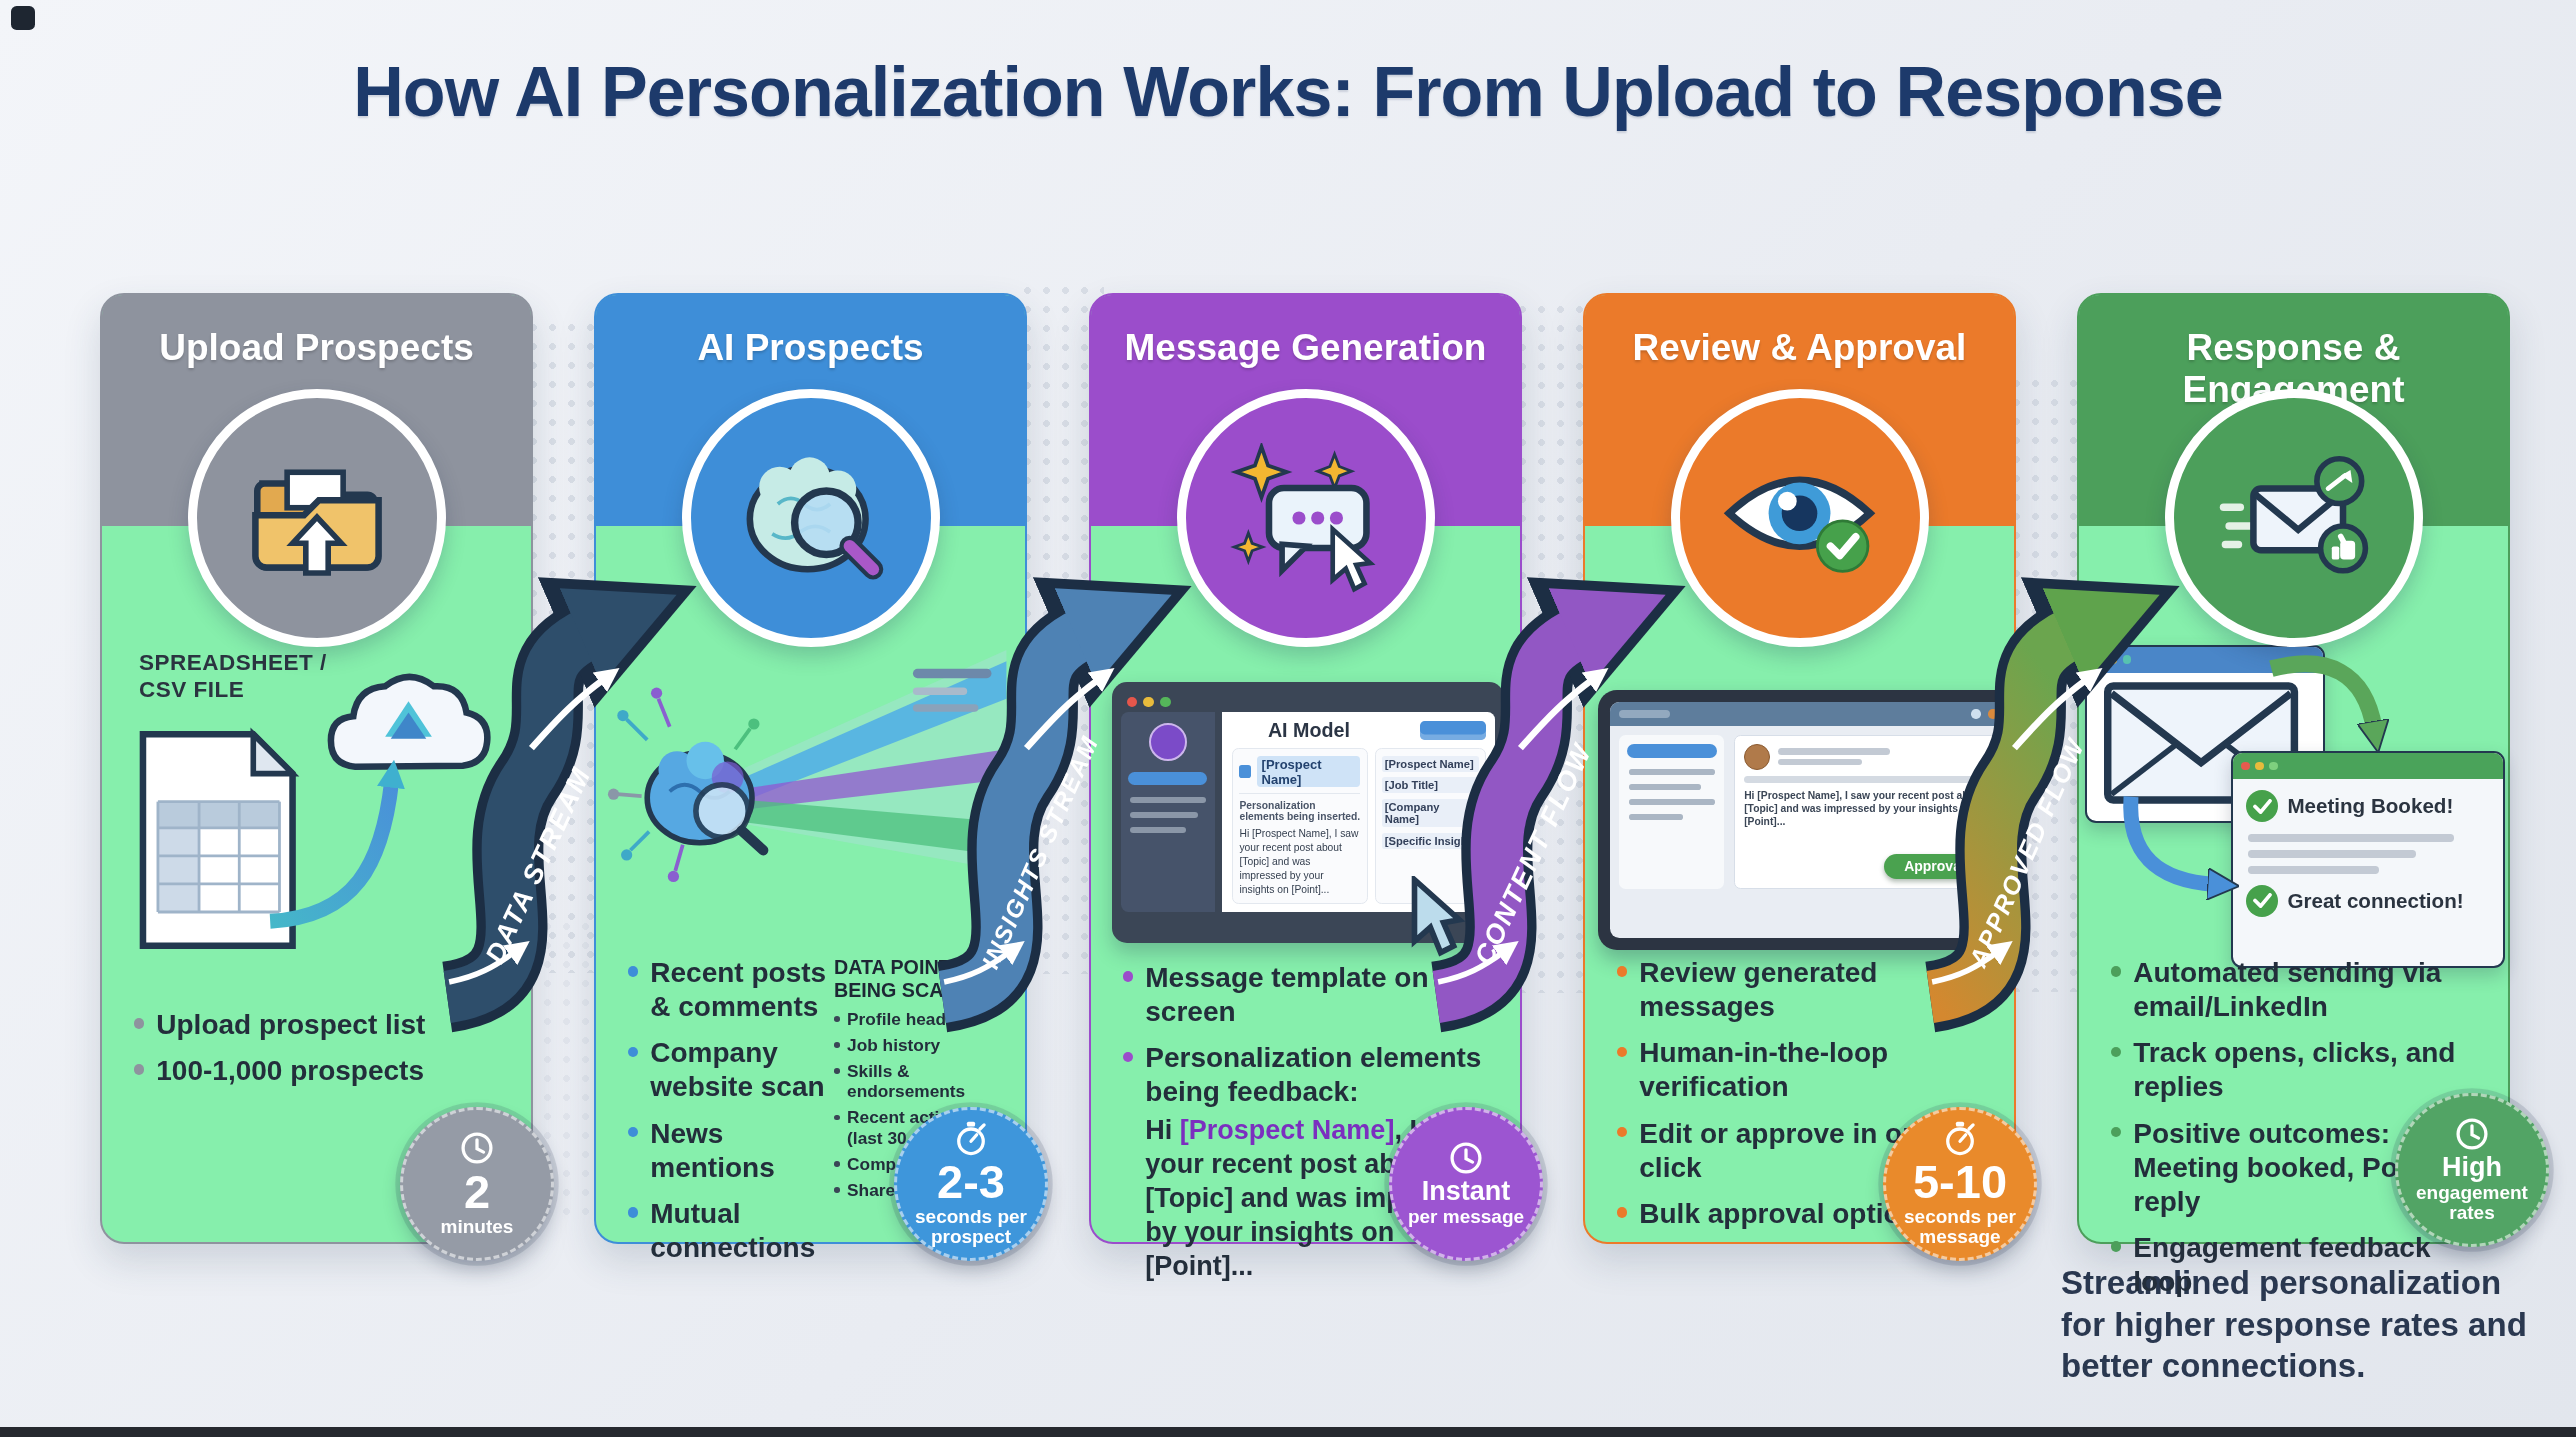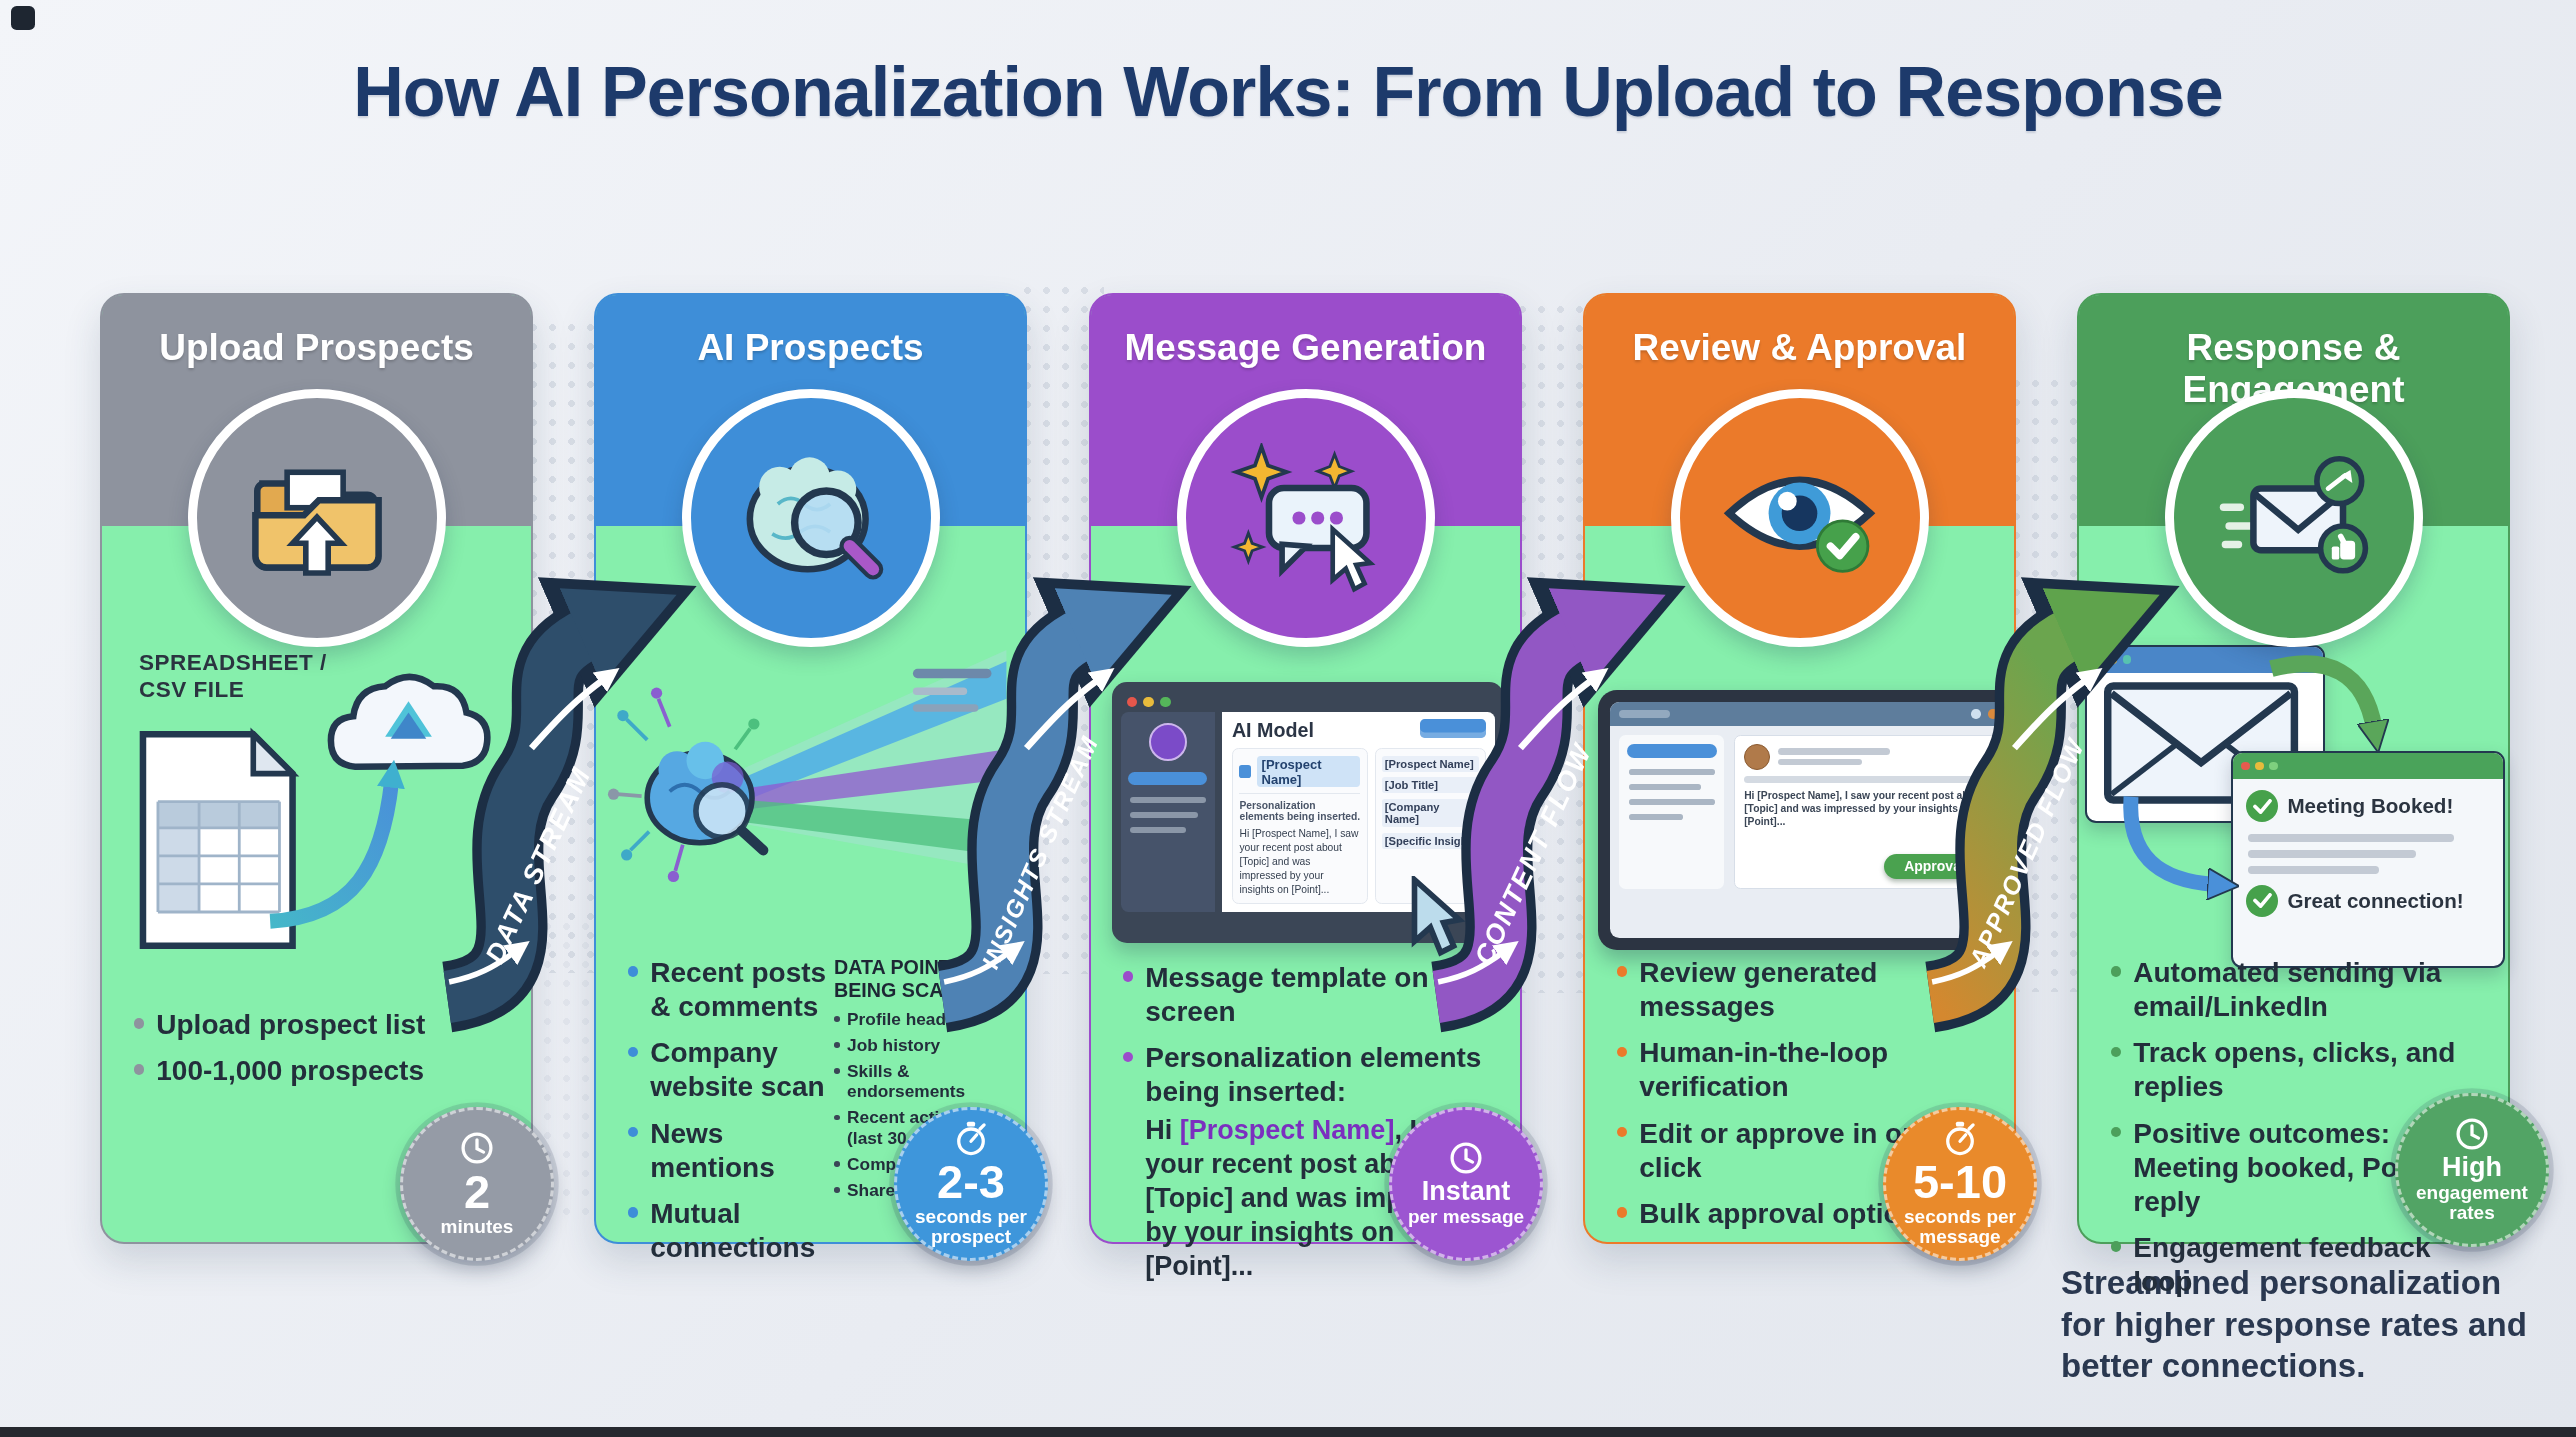--- a/index.html
+++ b/index.html
@@ -80,21 +80,21 @@
   .browser-top{height:20.6px;display:flex;align-items:center;gap:6.6px;padding-left:5.6px;}
   .tl{width:10.3px;height:10.3px;border-radius:50%;}
   .tl.r{background:#e5564b;} .tl.y{background:#e8bb3c;} .tl.g{background:#55b65a;}
   .browser-body{display:flex;height:200px;gap:7.5px;}
   .browser-side{width:79px;background:#46536a;border-radius:7.5px 0 0 7.5px;padding:9.4px 7.5px;}
   .side-logo{width:34px;height:34px;border-radius:50%;background:#7b4bc8;border:2.8px solid #cdb6ec;margin:1.9px auto 11.2px;}
   .side-btn{height:13px;border-radius:6.6px;background:#4a90d9;margin-bottom:11.2px;}
   .side-line{height:6.6px;border-radius:3.7px;background:#8b97a8;margin:8.4px 1.9px 0;}
   .side-line.short{width:70%;} .side-line.mid{width:85%;}
   .browser-main{flex:1;background:#fff;border-radius:0 7.5px 7.5px 0;padding:7.5px 9.4px;position:relative;}
-  .bm-head{display:flex;justify-content:space-between;align-items:flex-start;margin-bottom:5.6px;}
+  .bm-head{display:flex;justify-content:space-between;align-items:center;margin-bottom:5.6px;margin-left:36px;}
   .bm-title{font-size:19.7px;font-weight:800;color:#2b3545;}
   .bm-btn{width:66px;height:19px;border-radius:4.7px;background:#4a90d9;box-shadow:inset 0 -5.6px 0 rgba(255,255,255,.25);}
   .bm-row{display:flex;gap:7.5px;}
   .bm-doc{flex:1;background:#fafbfd;border:0.9px solid #e3e8ef;border-radius:6.6px;padding:6.6px;}
   .chip-row{display:flex;align-items:center;gap:5.6px;border-bottom:0.9px solid #e3e8ef;padding-bottom:5.6px;margin-bottom:5.6px;}
   .chip-ic{width:13px;height:13px;border-radius:2.8px;background:#4a90d9;}
   .chip{font-size:13px;font-weight:700;color:#23426e;background:#cfe3f7;padding:0.9px 4.7px;border-radius:3.7px;}
   .doc-note{font-size:10.3px;color:#4a5568;font-weight:600;margin-bottom:5.6px;}
   .doc-msg{font-size:10.3px;color:#333e4e;line-height:1.35;}
   .bm-tokens{width:97px;background:#fafbfd;border:0.9px solid #e3e8ef;border-radius:6.6px;padding:6.6px 5.6px;}
@@ -432,21 +432,21 @@
       </svg>
     </div>
     <ul class="bullets">
       <li>
           <span class="dot"></span>
           <span>Message template on screen</span>
         </li>
       <li>
           <span class="dot"></span>
         <span>
-          <span>Personalization elements being inserted:</span>
+          <span>Personalization elements being feedback:</span>
           <div class="msg-example">
             <span>Hi </span><span class="hl">[Prospect Name]</span><span>, I saw your recent post about [Topic] and was impressed by your insights on [Point]...</span>
           </div>
         </span>
       </li>
     </ul>
   </div>
   <div class="badge text-badge" style="--b:#9C55D1">
     <svg class="badge-icon" viewBox="0 0 44 44">
       <circle cx="22" cy="22" r="17" fill="none" stroke="#fff" stroke-width="4"></circle>

